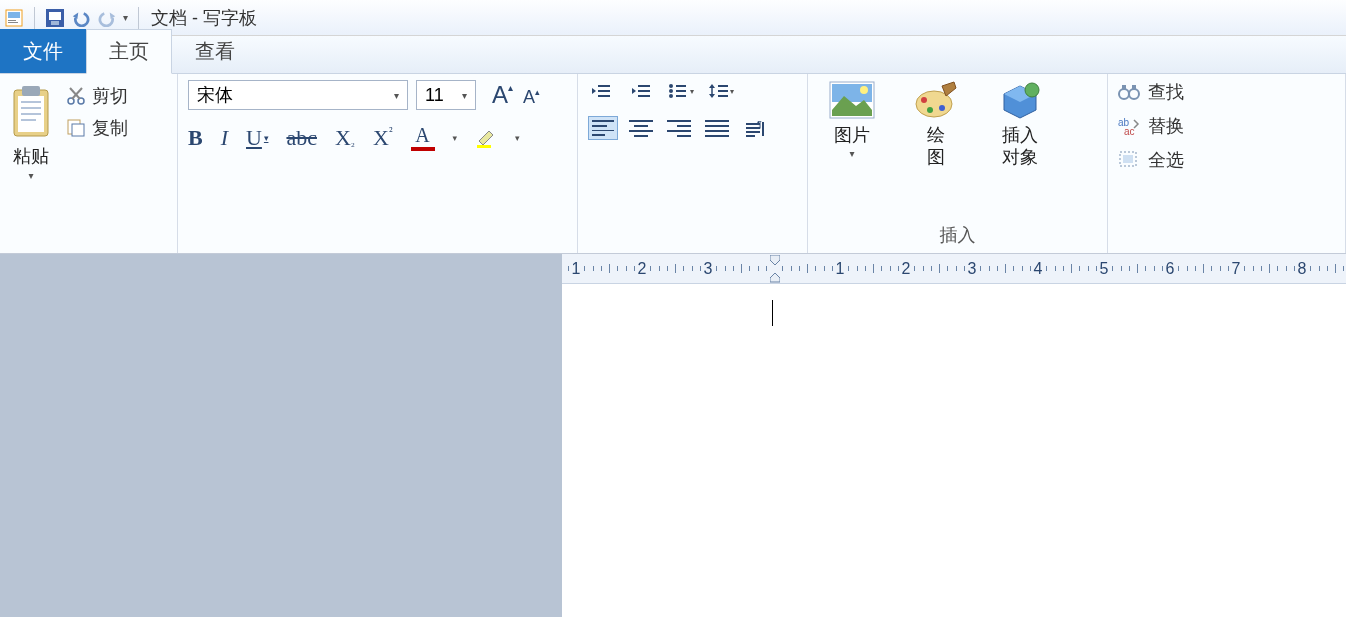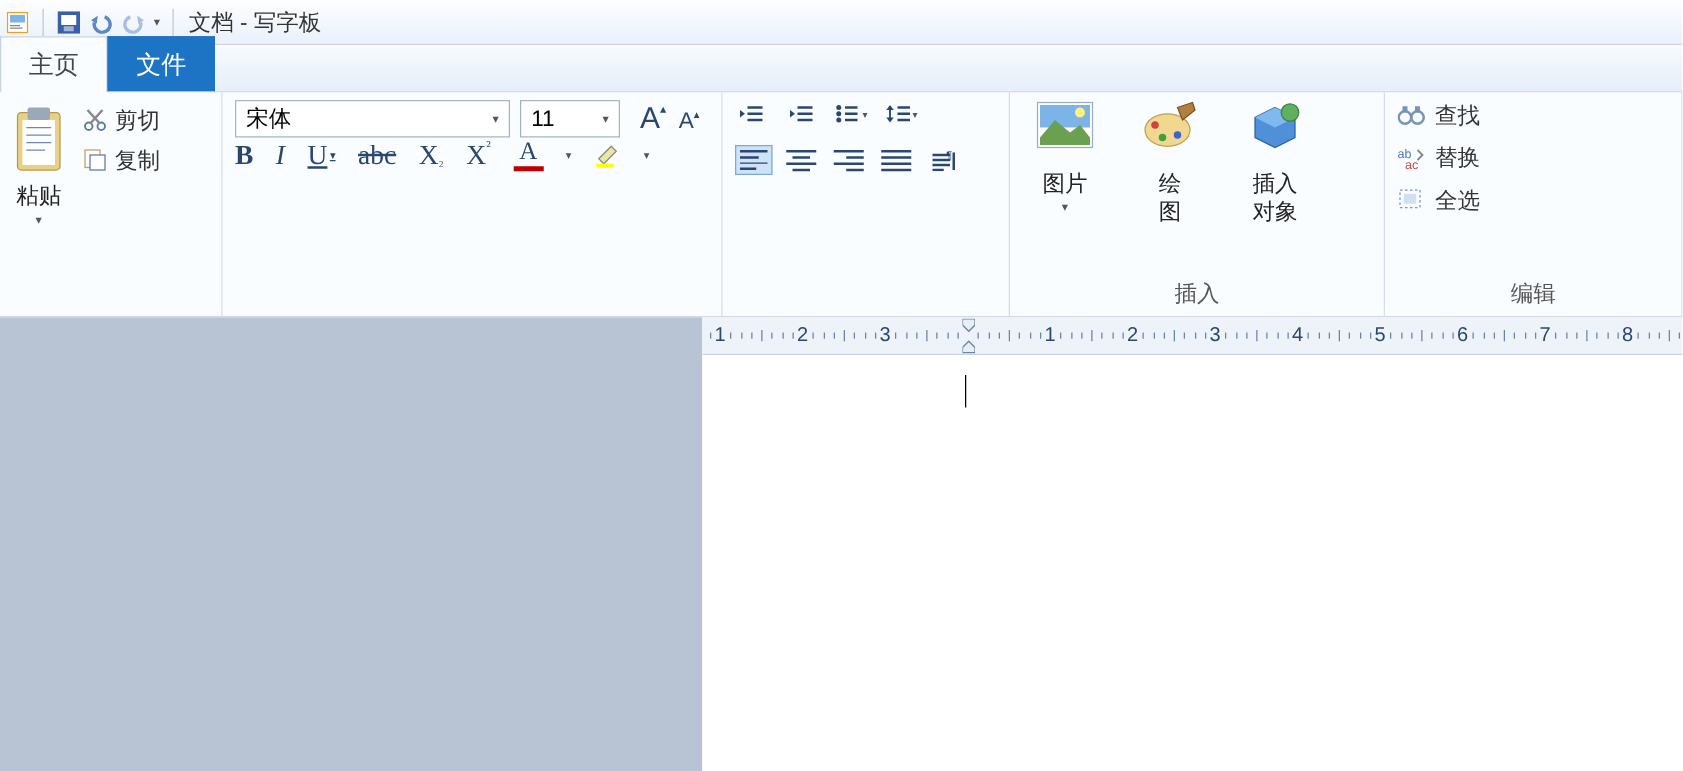--- a/index.html
+++ b/index.html
@@ -27,25 +27,25 @@
 
 
 .clip-body { gap:8px;}
 .paste-col { display:flex; flex-direction:column; align-items:center; padding-top:4px;}
 .paste-label { font-size:18px; color:#222; margin-top:6px;}
 .drop-tri { font-size:10px; color:#555; margin-top:2px;}
 .small-btns { display:flex; flex-direction:column; gap:8px; margin-left:6px; padding-top:4px;}
 .small-btn { display:flex; align-items:center; gap:6px; font-size:18px; color:#333;}
 
 
-.font-body { flex-direction:column; align-items:flex-start;}
+.font-body { flex-direction:column; gap:14px; align-items:flex-start;}
 .font-row1 { display:flex; align-items:center; gap:8px;}
 .combo { background:#fff; border:1px solid #a6b4c8; height:30px; display:flex; align-items:center; padding:0 8px;}
 .font-combo { width:220px; font-size:18px;}
-.size-combo { width:80px; font-size:18px;}
+.size-combo { width:60px; font-size:18px;}
 .combo .arrow { margin-left:auto; font-size:10px; color:#555;}
 .grow-shrink { display:flex; gap:10px; margin-left:8px; align-items:baseline;}
 .font-row2 { display:flex; align-items:center; gap:18px; font-family: "Times New Roman", serif;}
 .fbtn { font-size:22px; color:#2b4770; display:flex; align-items:center;}
 .sub-sup { font-size:12px; position:relative; top:4px;}
 .color-btn { display:flex; flex-direction:column; align-items:center;}
 .underline-bar { width:24px; height:4px;}
 
 
 .para-body { flex-direction:column; gap:14px;}
@@ -53,21 +53,21 @@
 .pbtn { width:26px; height:22px; display:flex; align-items:center; justify-content:center;}
 .pbtn .arrow { font-size:8px; color:#555; margin-left:2px;}
 .align-row { display:flex; gap:8px;}
 .align-btn { width:30px; height:24px; display:flex; flex-direction:column; justify-content:center; gap:3px; padding:3px;}
 .align-btn.sel { background:#cfe3f7; border:1px solid #7da9d8;}
 .line { height:2px; background:#2b4770;}
 
 
 .insert-body { gap:16px; padding-top:6px;}
 .big-btn { display:flex; flex-direction:column; align-items:center; width:68px;}
-.big-label { font-size:18px; color:#222; text-align:center; line-height:22px; margin-top:16px;}
+.big-label { font-size:18px; color:#222; text-align:center; line-height:22px; margin-top:4px;}
 
 
 .edit-body { flex-direction:column; gap:10px; padding-top:6px;}
 .edit-btn { display:flex; align-items:center; gap:8px; font-size:18px; color:#333;}
 
 
 .doc-area { display:flex; height:calc(100vh - 36px - 38px - 180px);}
 .gray-side { width:562px; background:#b8c4d4;}
 .doc-right { flex:1; background:#fff; display:flex; flex-direction:column;}
 .ruler { height:30px; background:#eef3fa; border-bottom:1px solid #c9d4e3; position:relative; display:flex; align-items:center; user-select:none;}
@@ -112,22 +112,23 @@
           <path d="M20 7 L14 3 L15 10 Z" fill="#a8bedc"></path>
         </svg>
     </span>
     <span class="qat-drop">▾</span>
     <span class="sep"></span>
   </div>
   <span class="title-text">文档 - 写字板</span>
 </div>
 
 <div class="tab-row">
+  <div class="tab file">文件</div>
   <div class="tab active">主页</div>
-  <div class="tab file">文件</div>
+  <div class="tab">查看</div>
 </div>
 
 <div class="ribbon">
 
   <div class="group" style="width:178px;">
     <div class="group-body clip-body">
       <div class="paste-col">
         <svg width="42" height="54">
             <rect x="4" y="6" width="34" height="46" rx="3" fill="#e8d088" stroke="#b59a4a"></rect>
             <rect x="8" y="12" width="26" height="36" fill="#fff"></rect>
@@ -342,21 +343,20 @@
         <span>替换</span>
       </div>
       <div class="edit-btn">
         <svg width="22" height="20">
             <rect x="2" y="2" width="16" height="14" fill="none" stroke="#7a93b2" stroke-dasharray="2 2"></rect>
             <rect x="5" y="5" width="10" height="8" fill="#cfe0f2"></rect>
           </svg>
         <span>全选</span>
       </div>
     </div>
-    <div class="group-label">编辑</div>
   </div>
 
 </div>
 
 <div class="doc-area">
   <div class="gray-side"></div>
   <div class="doc-right">
     <div class="ruler" id="ruler">
       <svg class="ruler-marker" style="left:208px;top:1px;" width="10" height="28">
         <path d="M0 0 L10 0 L10 5 L5 10 L0 5 Z" fill="#e8eef6" stroke="#6a84a6"></path>

